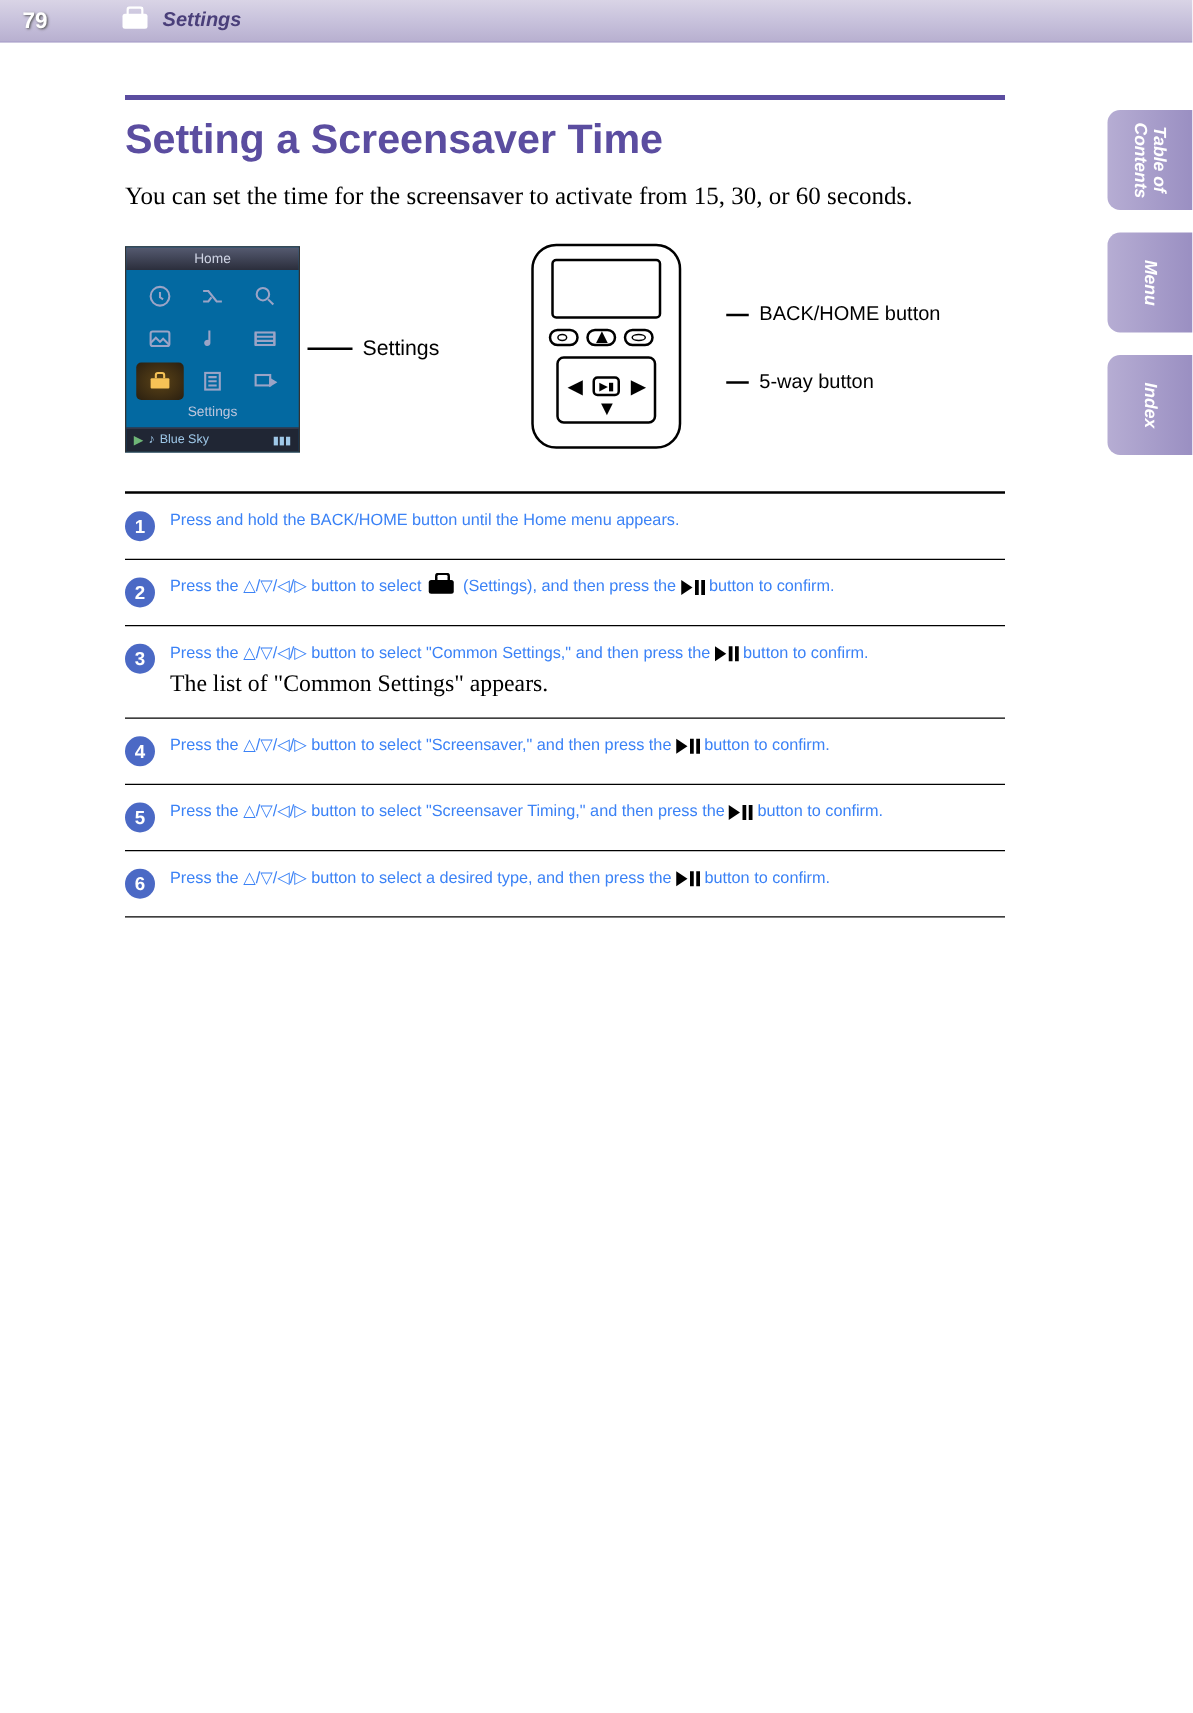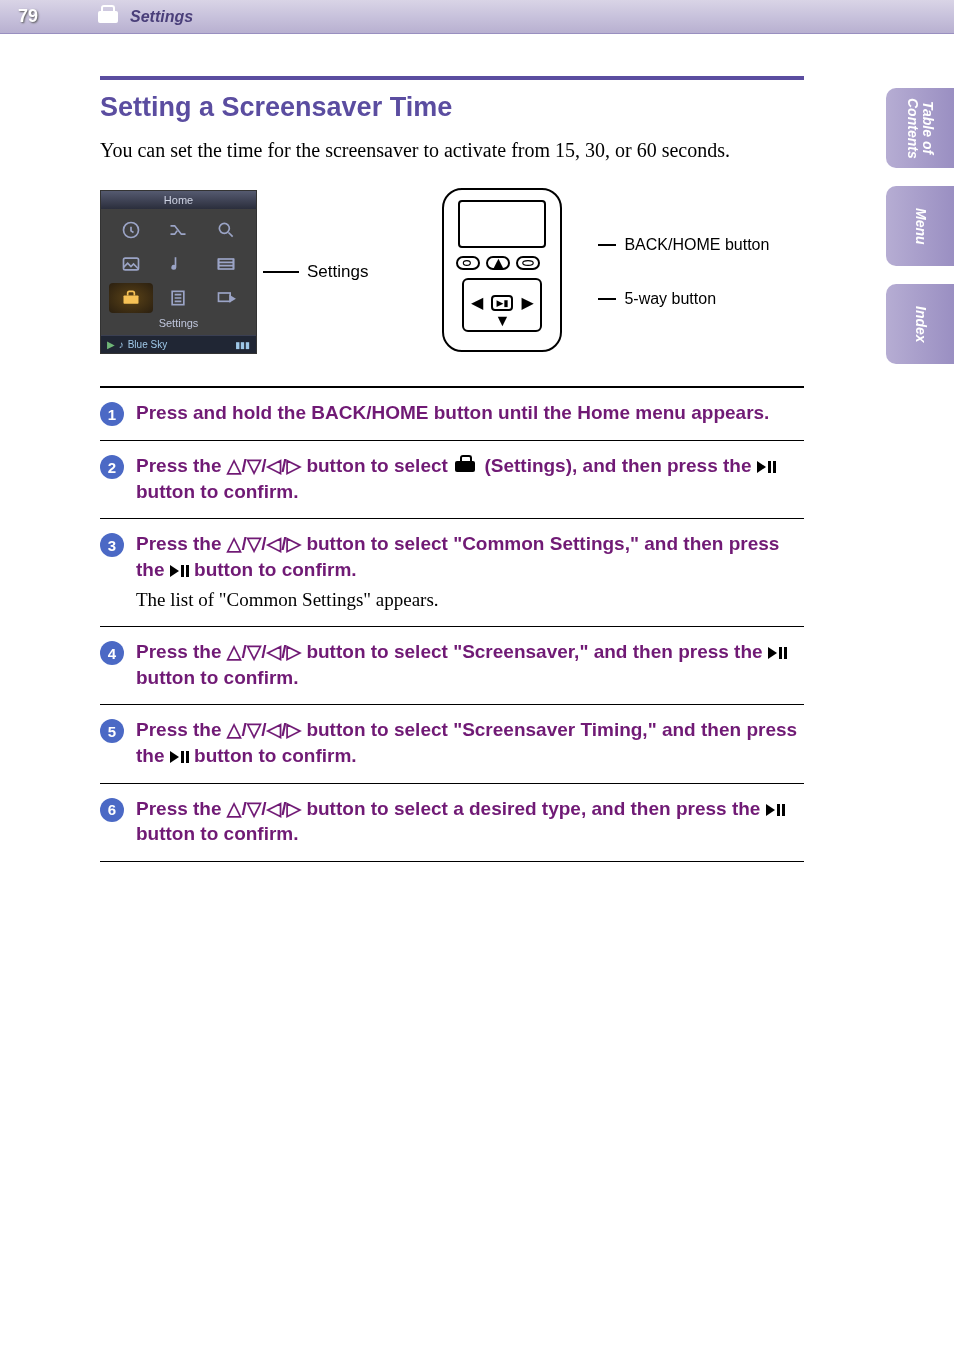--- a/index.html
+++ b/index.html
@@ -83,40 +83,40 @@
 
   .content {
     padding: 42px 150px 0 100px;
   }
   .rule-top {
     border-top: 4px solid #5b4da0;
     margin-bottom: 12px;
   }
   h1.title {
     color: #5b4da0;
-    font-size: 27px;
+    font-size: 33px;
     font-weight: 800;
     margin-bottom: 14px;
   }
   .intro {
     font-family: Georgia, 'Times New Roman', serif;
     font-size: 20px;
     line-height: 1.35;
     margin-bottom: 24px;
   }
 
   .figure-row {
     display: flex;
     align-items: center;
     gap: 20px;
     margin-bottom: 30px;
   }
   .device-screen {
-    width: 157px;
-    background: #404040;
+    width: 140px;
+    background: #0369a1;
     border: 1px solid #333;
     color: #cfd4e4;
     font-size: 11px;
   }
   .ds-title {
     background: linear-gradient(#555a70,#2b2e3c);
     text-align:center;
     padding:3px 0;
     font-size:11px;
   }
@@ -198,24 +198,24 @@
     font-weight:bold; font-size:15px;
     display:flex; align-items:center; justify-content:center;
     margin-top:2px;
   }
   .step-num.sm {
     width:18px; height:18px; font-size:12px; display:inline-flex;
     vertical-align:middle; margin:0 2px;
   }
   .step-body { flex: 1; }
   .step-bold {
-    font-weight: bold;
-    font-size: 19px;
+    font-weight: normal;
+    font-size: 13px;
     line-height: 1.35;
-    color:#701a75;
+    color:#3b82f6;
   }
   .step-note {
     font-family: Georgia, 'Times New Roman', serif;
     font-size: 19px;
     line-height: 1.35;
     margin-top: 4px;
   }
   .closing-rule { border-top:1px solid #000; }
 
   .arrows { font-family: Arial,sans-serif; }

